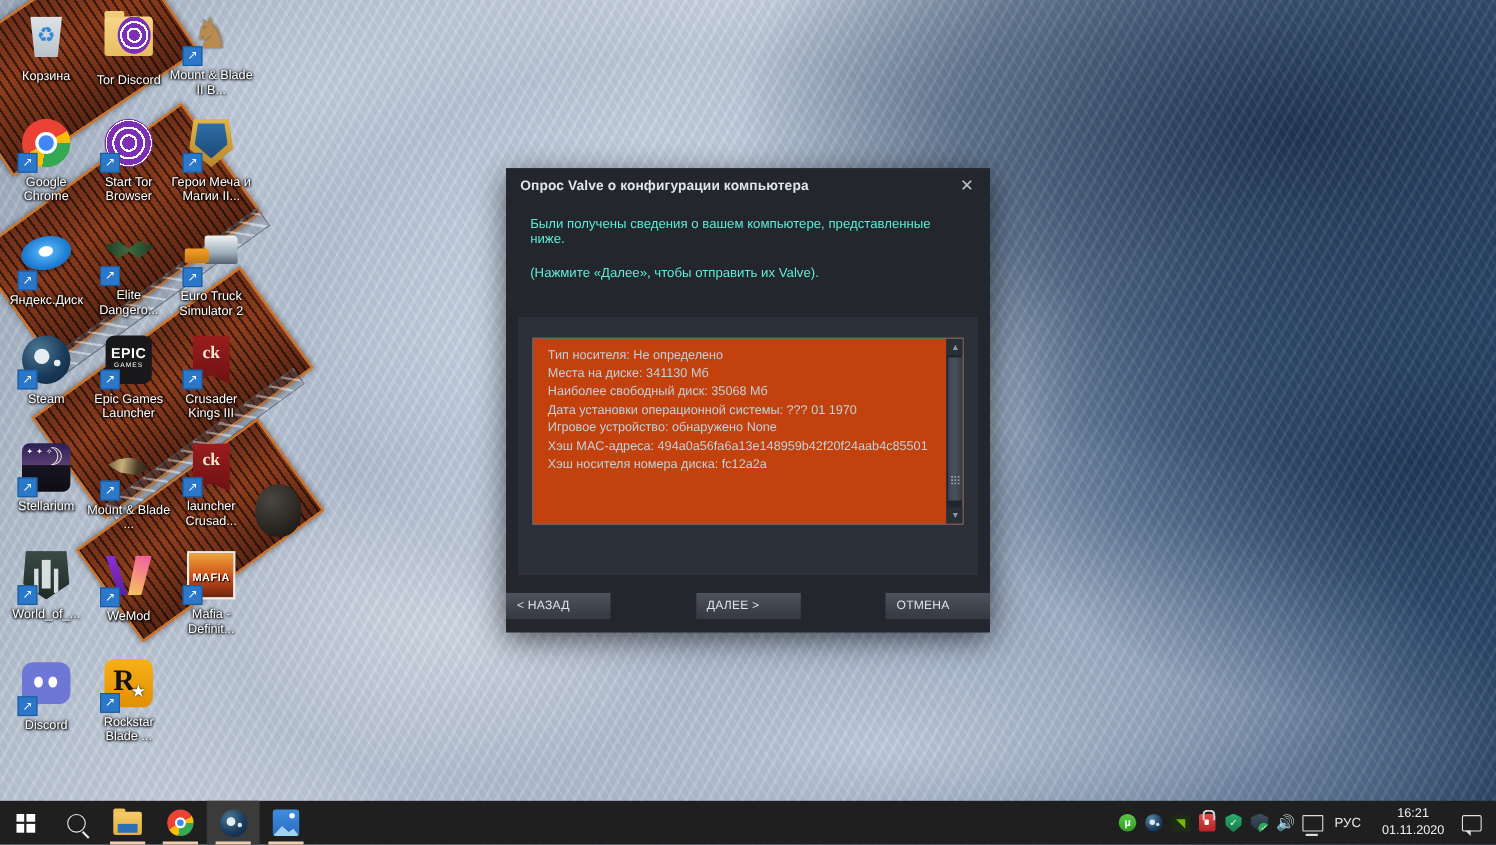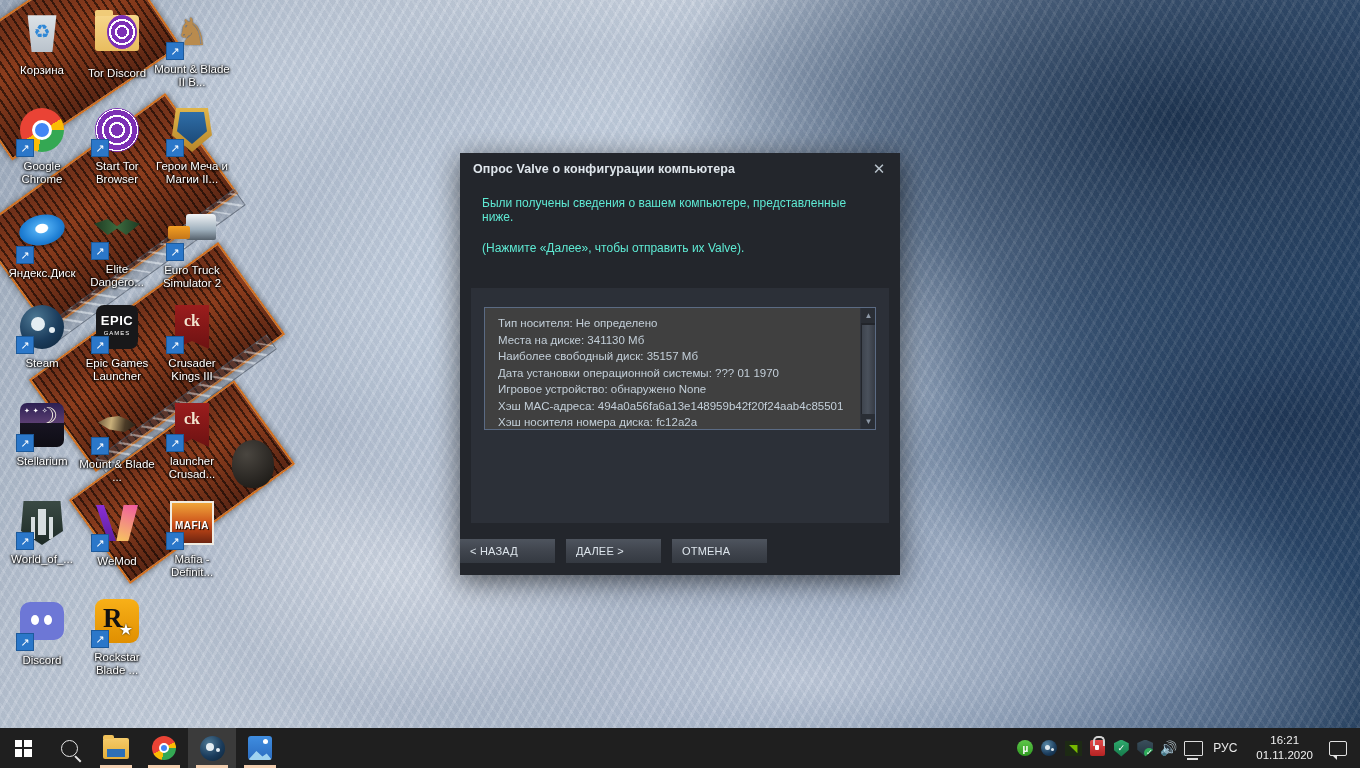--- a/index.html
+++ b/index.html
@@ -349,22 +349,22 @@
 
   #info-panel {
     position: absolute;
     left: 11px; top: 135px;
     width: 418px; height: 235px;
     background: #2c3038;
   }
   #listbox {
     position: absolute;
     left: 24px; top: 154px;
-    width: 392px; height: 123px;
-    background: #404040;
+    width: 392px; height: 170px;
+    background: #c2410c;
     border: 1px solid #5b6b84;
     box-sizing: border-box;
     overflow: hidden;
   }
   #list-content {
     padding: 7px 0 0 13px;
   }
   .list-line {
     font-size: 11.5px;
     color: #c3cfd9;
@@ -393,22 +393,21 @@
   #sb-grip {
     position: absolute; bottom: 14px; left: 2px;
     width: 9px; height: 9px;
     background-image: radial-gradient(circle, #9aa5b3 0.8px, rgba(0,0,0,0) 1px);
     background-size: 3px 3px;
   }
 
   #dialog-buttons {
     position: absolute;
     left: 0; bottom: 12px; width: 100%;
-    display: flex; justify-content: flex-start;
-    padding-right: 11px;
+    display: flex; justify-content: space-between;
     box-sizing: border-box;
     gap: 11px;
   }
   .dlg-btn {
     width: 95px; height: 24px;
     background: linear-gradient(180deg, #4e545e 0%, #41464f 45%, #343941 100%);
     border: none;
     color: #dde5ec;
     font-size: 11px;
     font-family: "Liberation Sans", sans-serif;
@@ -774,21 +773,21 @@
       <p class="intro-line first">Были получены сведения о вашем компьютере, представленные ниже.</p>
       <p class="intro-line second">(Нажмите «Далее», чтобы отправить их Valve).</p>
     </div>
 
     <div id="info-panel"></div>
 
     <div id="listbox">
       <div id="list-content">
           <div class="list-line">Тип носителя:  Не определено</div>
           <div class="list-line">Места на диске:  341130 Мб</div>
-          <div class="list-line">Наиболее свободный диск:  35157 Мб</div>
+          <div class="list-line">Наиболее свободный диск:  35068 Мб</div>
           <div class="list-line">Дата установки операционной системы: ??? 01 1970</div>
           <div class="list-line">Игровое устройство: обнаружено None</div>
           <div class="list-line">Хэш MAC-адреса: 494a0a56fa6a13e148959b42f20f24aab4c85501</div>
           <div class="list-line">Хэш носителя номера диска: fc12a2a</div>
         </div>
       <div id="scrollbar">
         <div class="sb-arrow up">▲</div>
         <div id="sb-thumb">
           <div id="sb-grip"></div>
         </div>

